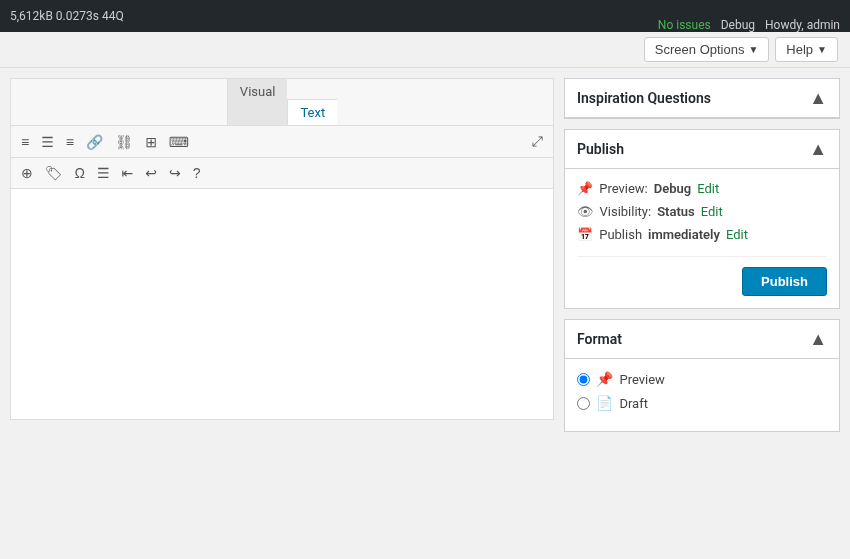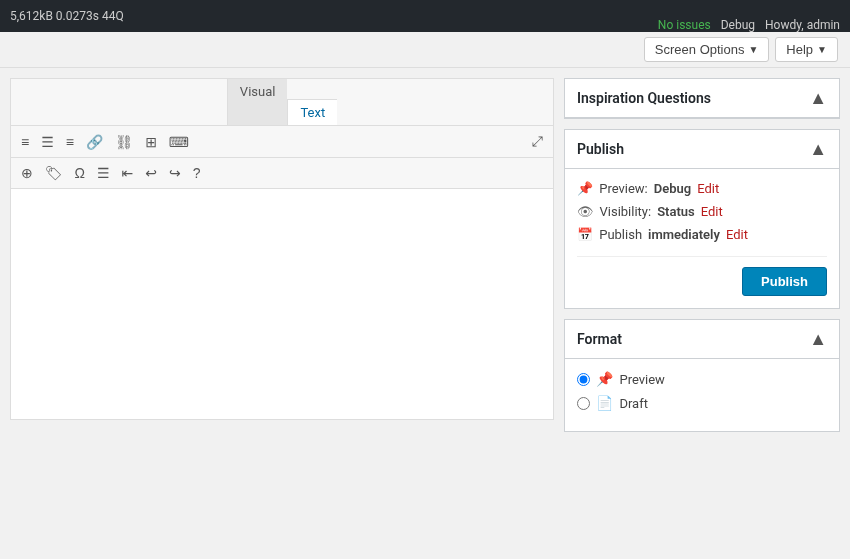--- a/index.html
+++ b/index.html
@@ -224,21 +224,21 @@
     }
     .publish-meta-row {
       display: flex;
       align-items: center;
       gap: 6px;
       font-size: 13px;
     }
     .meta-icon { font-size: 13px; color: #666; }
     .meta-label { color: #444; }
     .meta-value { font-weight: 600; }
-    .meta-edit-link { color: #b91c1c; cursor: pointer; text-decoration: none; }
+    .meta-edit-link { color: #15803d; cursor: pointer; text-decoration: none; }
     .publish-btn-row {
       display: flex;
       justify-content: flex-end;
       border-top: 1px solid #eee;
       padding-top: 10px;
     }
     .btn-publish {
       background: #0085ba;
       border: 1px solid #006799;
       border-radius: 3px;

